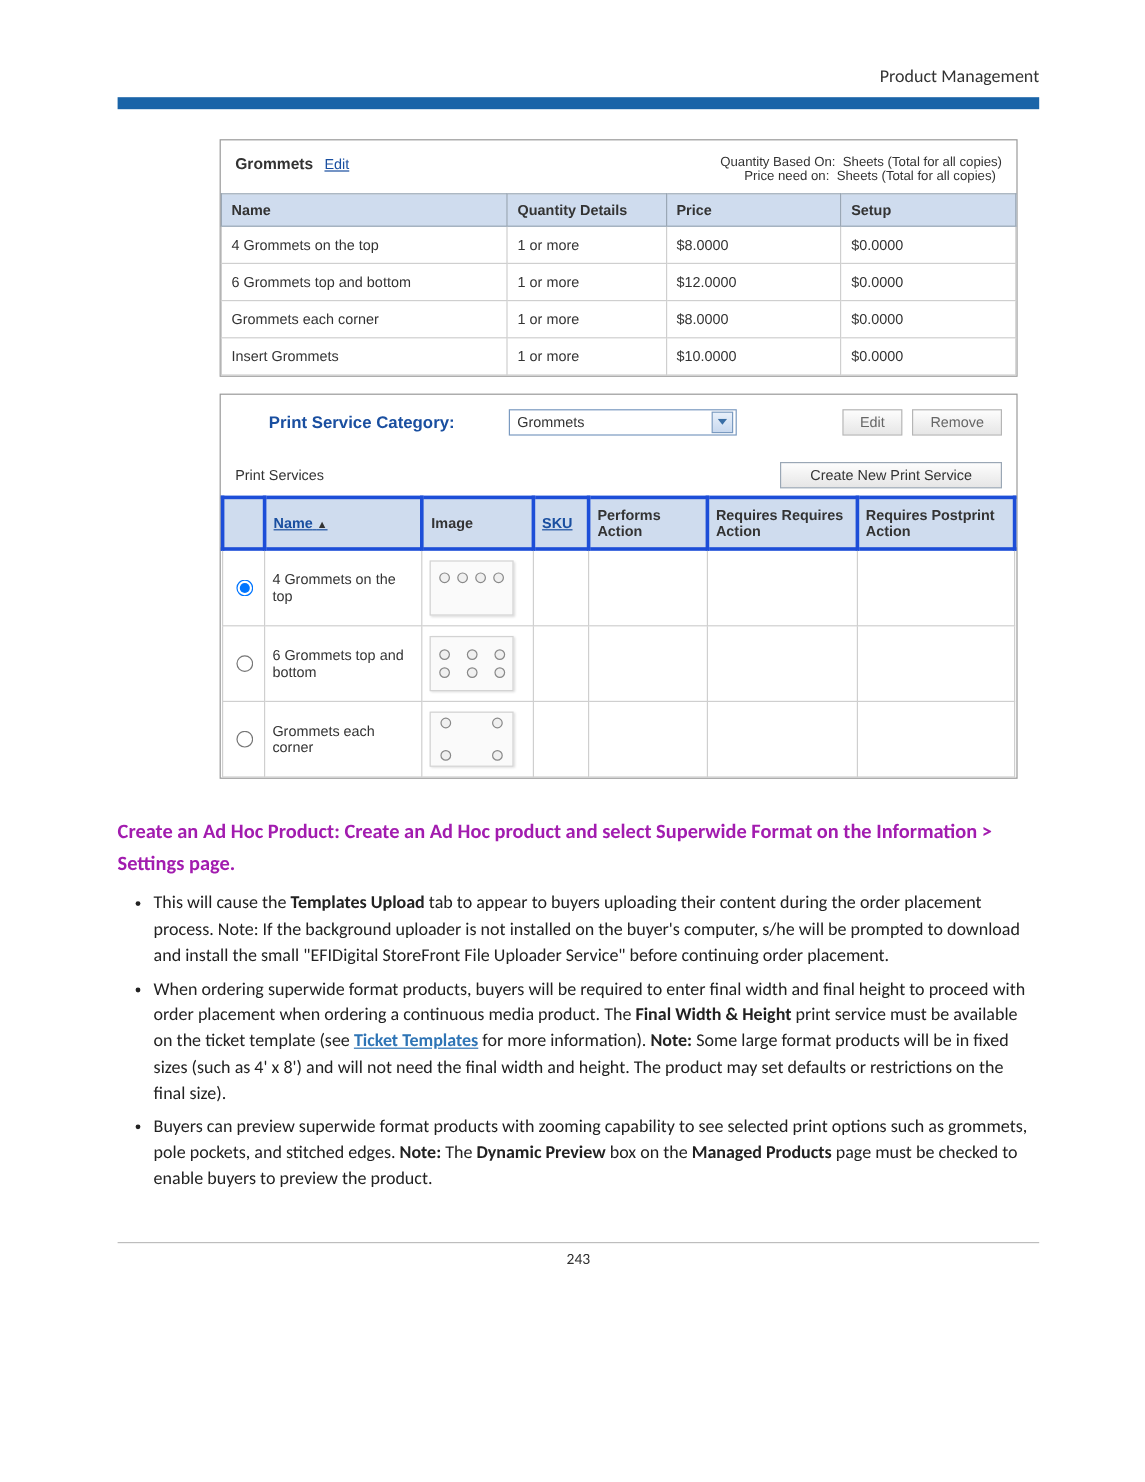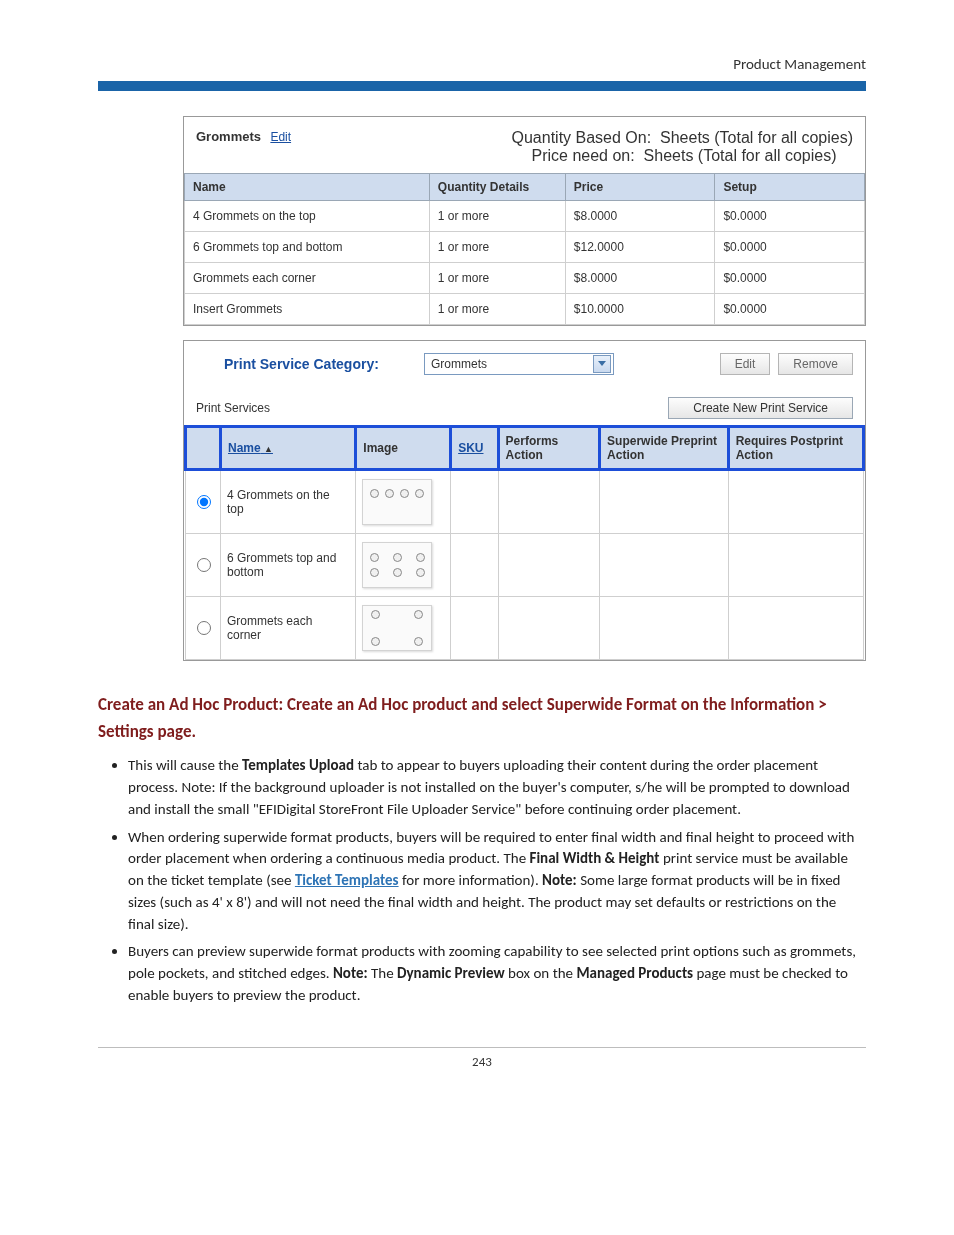--- a/index.html
+++ b/index.html
@@ -21,42 +21,42 @@
     color: #333;
     margin-bottom: 8px;
   }
   .blue-rule {
     height: 10px;
     background: #1a64a8;
     margin-bottom: 25px;
   }
   .screenshot-frame {
     margin-left: 85px;
-    margin-right: 0;
+    margin-right: 18px;
     border: 1px solid #999;
     background: #fff;
     font-family: Tahoma, Verdana, sans-serif;
     font-size: 12px;
     color: #333;
   }
   .top-bar {
     display: flex;
     justify-content: space-between;
     align-items: flex-start;
     padding: 12px 12px 8px;
   }
   .top-title { font-weight: bold; font-size: 13px; color:#333;}
   .edit-link {
     color: #1a4fa0;
     text-decoration: underline;
     font-size: 12px;
     font-weight: normal;
     margin-left: 6px;
   }
-  .kv-lines { text-align: left; font-size:16px; }
+  .kv-lines { text-align: left; font-size:11px; }
   .kv-lines div { white-space: nowrap; }
   .grid1 {
     width: 100%;
     border-collapse: collapse;
     font-size: 12px;
   }
   .grid1 th {
     background: #cfdcee;
     border: 1px solid #9aa7b5;
     text-align: left;
@@ -152,21 +152,21 @@
     width:7px;height:7px;border-radius:50%;
     border:1px solid #888;background:#f0f0f0;
     display:inline-block;
   }
   .dots-top{grid-template-columns:repeat(4,auto);padding:4px 6px 22px;}
   .dots-tb{grid-template-columns:repeat(3,auto);grid-template-rows:repeat(2,auto);gap:6px 14px;padding:6px;}
   .dots-corners{grid-template-columns:repeat(2,auto);grid-template-rows:repeat(2,auto);gap:18px 34px;padding:4px;}
   .tri{font-size:9px;color:#333;}
 
   .section-heading{
-    color:#7f1d1d;
+    color:#a21caf;
     font-weight:bold;
     font-size:17px;
     line-height:1.6;
     margin: 30px 0 10px;
   }
   ul.body-list{
     margin:4px 0 0 30px;
     padding:0;
   }
   ul.body-list li{
@@ -255,21 +255,21 @@
       <button class="btn enabled" style="padding:0 24px">Create New Print Service</button>
     </div>
     <table class="grid2">
       <thead>
         <tr>
           <th style="width:5%"></th>
           <th class="link" style="width:20%"><span>Name</span> <span class="tri">▲</span></th>
           <th style="width:14%">Image</th>
           <th class="link" style="width:7%">SKU</th>
           <th style="width:15%">Performs Action</th>
-          <th style="width:19%">Superwide Preprint Action</th>
+          <th style="width:19%">Requires Requires Action</th>
           <th style="width:20%">Requires Postprint Action</th>
         </tr>
       </thead>
       <tbody>
         <tr>
           <td class="radio-cell"><input type="radio" name="svc" checked="" style=""></td>
           <td>4 Grommets on the top</td>
           <td>
               <div class="thumb">
                 <div class="grommet-dots dots-top">

